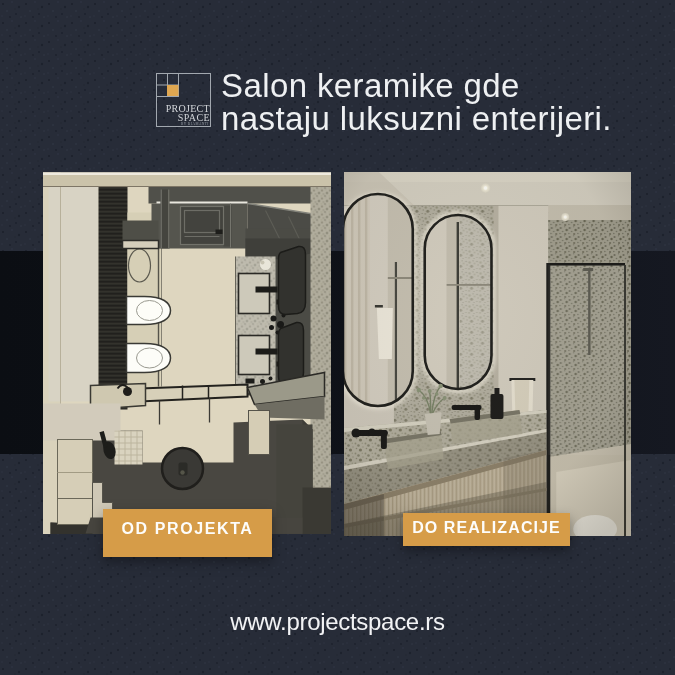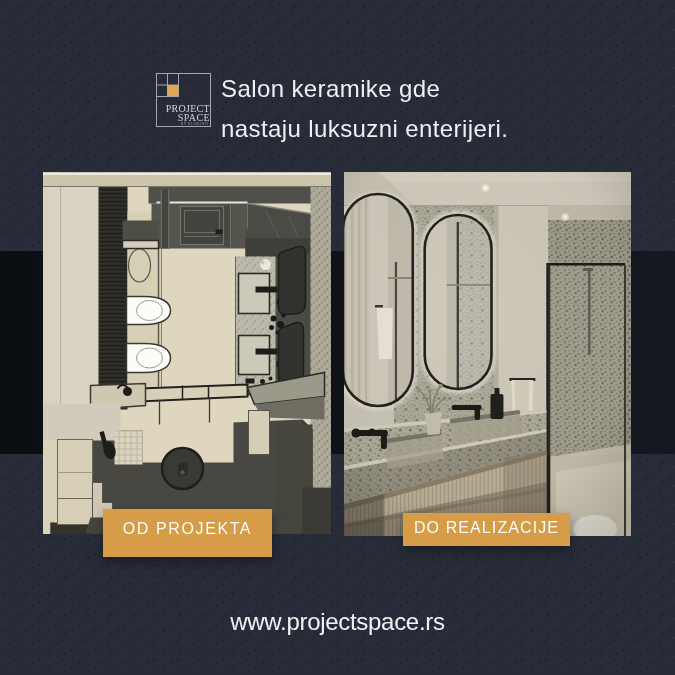--- a/index.html
+++ b/index.html
@@ -2,25 +2,25 @@
 <html><head>
 <meta charset="utf-8">
 <style>
   html,body{margin:0;padding:0;}
   body{width:675px;height:675px;position:relative;overflow:hidden;transform:translateZ(0);
        background:#272c38;font-family:"Liberation Sans",sans-serif;}
   .band{position:absolute;left:0;top:251px;width:675px;height:203px;
         background:linear-gradient(90deg,#0b0e13 0%,#0e1117 45%,#151821 100%);}
   .logo{position:absolute;left:156px;top:73px;}
   .headline{position:absolute;left:221px;top:69px;color:#eef0f2;
-            font-size:24px;line-height:40px;letter-spacing:0.4px;font-weight:400;}
+            font-size:33px;line-height:33px;letter-spacing:0.4px;font-weight:400;}
   .img{position:absolute;overflow:hidden;}
   #imgL{left:43px;top:172px;width:288px;height:362px;}
   #imgR{left:344px;top:172px;width:287px;height:364px;}
-  .btn{position:absolute;background:#d69c48;color:#fdfdfb;font-weight:400;
+  .btn{position:absolute;background:#d69c48;color:#fdfdfb;font-weight:700;
        font-size:16px;letter-spacing:1.6px;display:flex;align-items:center;
        justify-content:center;box-shadow:0 5px 12px rgba(0,0,0,0.35);padding-bottom:8px;box-sizing:border-box;}
   #btnL{left:103px;top:509px;width:169px;height:48px;}
   #btnR{left:403px;top:513px;width:167px;height:33px;padding-bottom:4px;}
   .site{position:absolute;left:0;top:608px;width:675px;text-align:center;
         color:#f2f3f5;font-size:24px;font-weight:400;letter-spacing:-0.3px;}
 </style>
 </head>
 <body>
 <svg style="position:absolute;left:0;top:0;z-index:0;" width="675" height="675">

